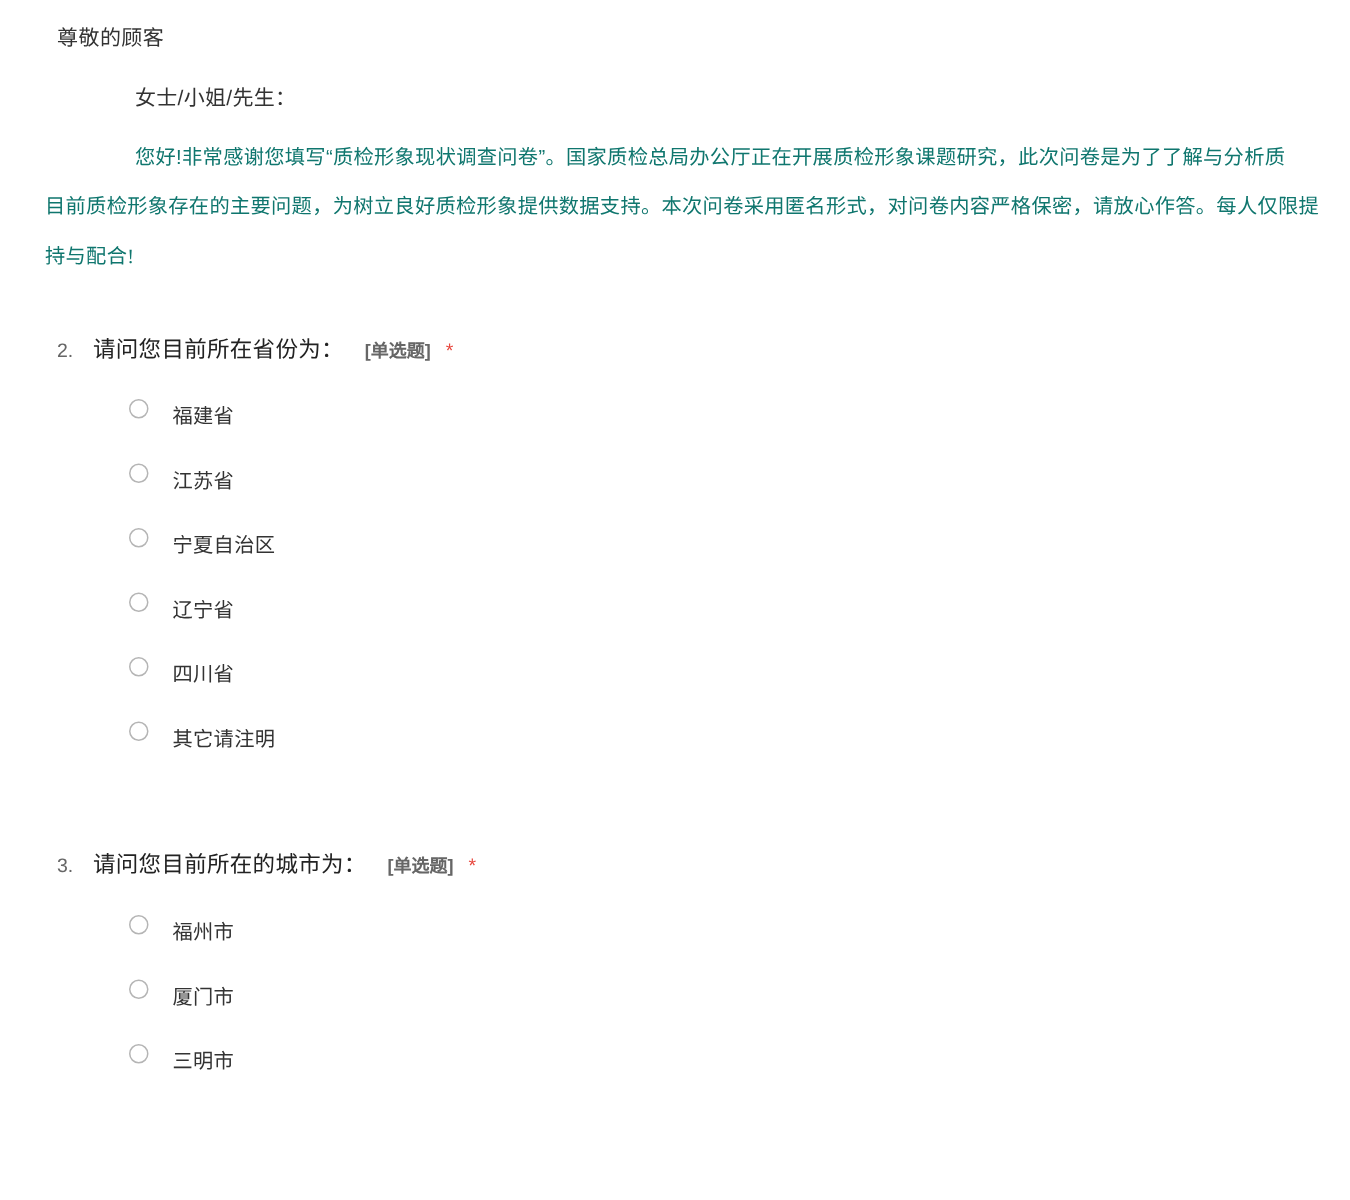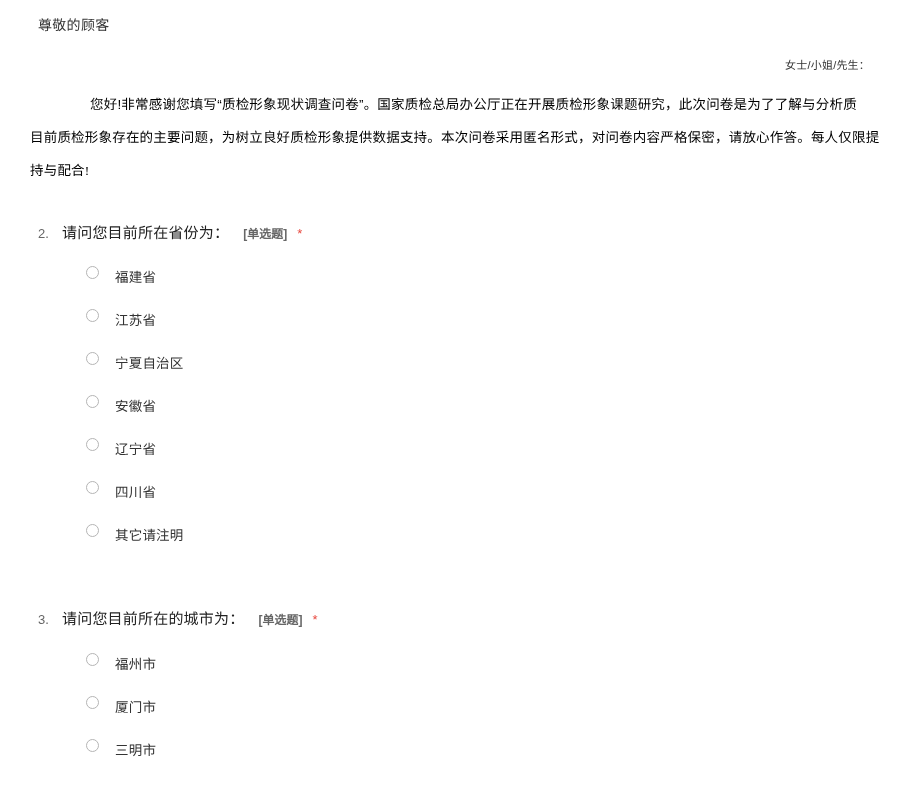--- a/index.html
+++ b/index.html
@@ -30,31 +30,30 @@
     padding: 12px 30px 0 38px;
   }
   .intro-salutation {
     font-size: 14px;
     color: #333;
     line-height: 26px;
     margin: 0 0 14px 0;
     letter-spacing: 0.3px;
   }
   .intro-sub {
-    font-size: 11px;
+    font-size: 14px;
     color: #333;
     line-height: 26px;
     margin: 0 0 10px 0;
     padding-left: 52px;
     letter-spacing: 0.2px;
-    text-align: right;
   }
   .intro-body {
     font-size: 13.5px;
-    color: #000000;
+    color: #0f766e;
     line-height: 33px;
     margin: 0;
     text-indent: 52px;
     letter-spacing: 0.2px;
     white-space: nowrap;
   }
   .intro-body .line2,
   .intro-body .line3 {
     display: block;
     text-indent: 0;
@@ -156,24 +155,20 @@
       <div class="option">
         <span class="radio"></span>
         <span class="opt-label">江苏省</span>
       </div>
       <div class="option">
         <span class="radio"></span>
         <span class="opt-label">宁夏自治区</span>
       </div>
       <div class="option">
         <span class="radio"></span>
-        <span class="opt-label">安徽省</span>
-      </div>
-      <div class="option">
-        <span class="radio"></span>
         <span class="opt-label">辽宁省</span>
       </div>
       <div class="option">
         <span class="radio"></span>
         <span class="opt-label">四川省</span>
       </div>
       <div class="option">
         <span class="radio"></span>
         <span class="opt-label">其它请注明</span>
       </div>

